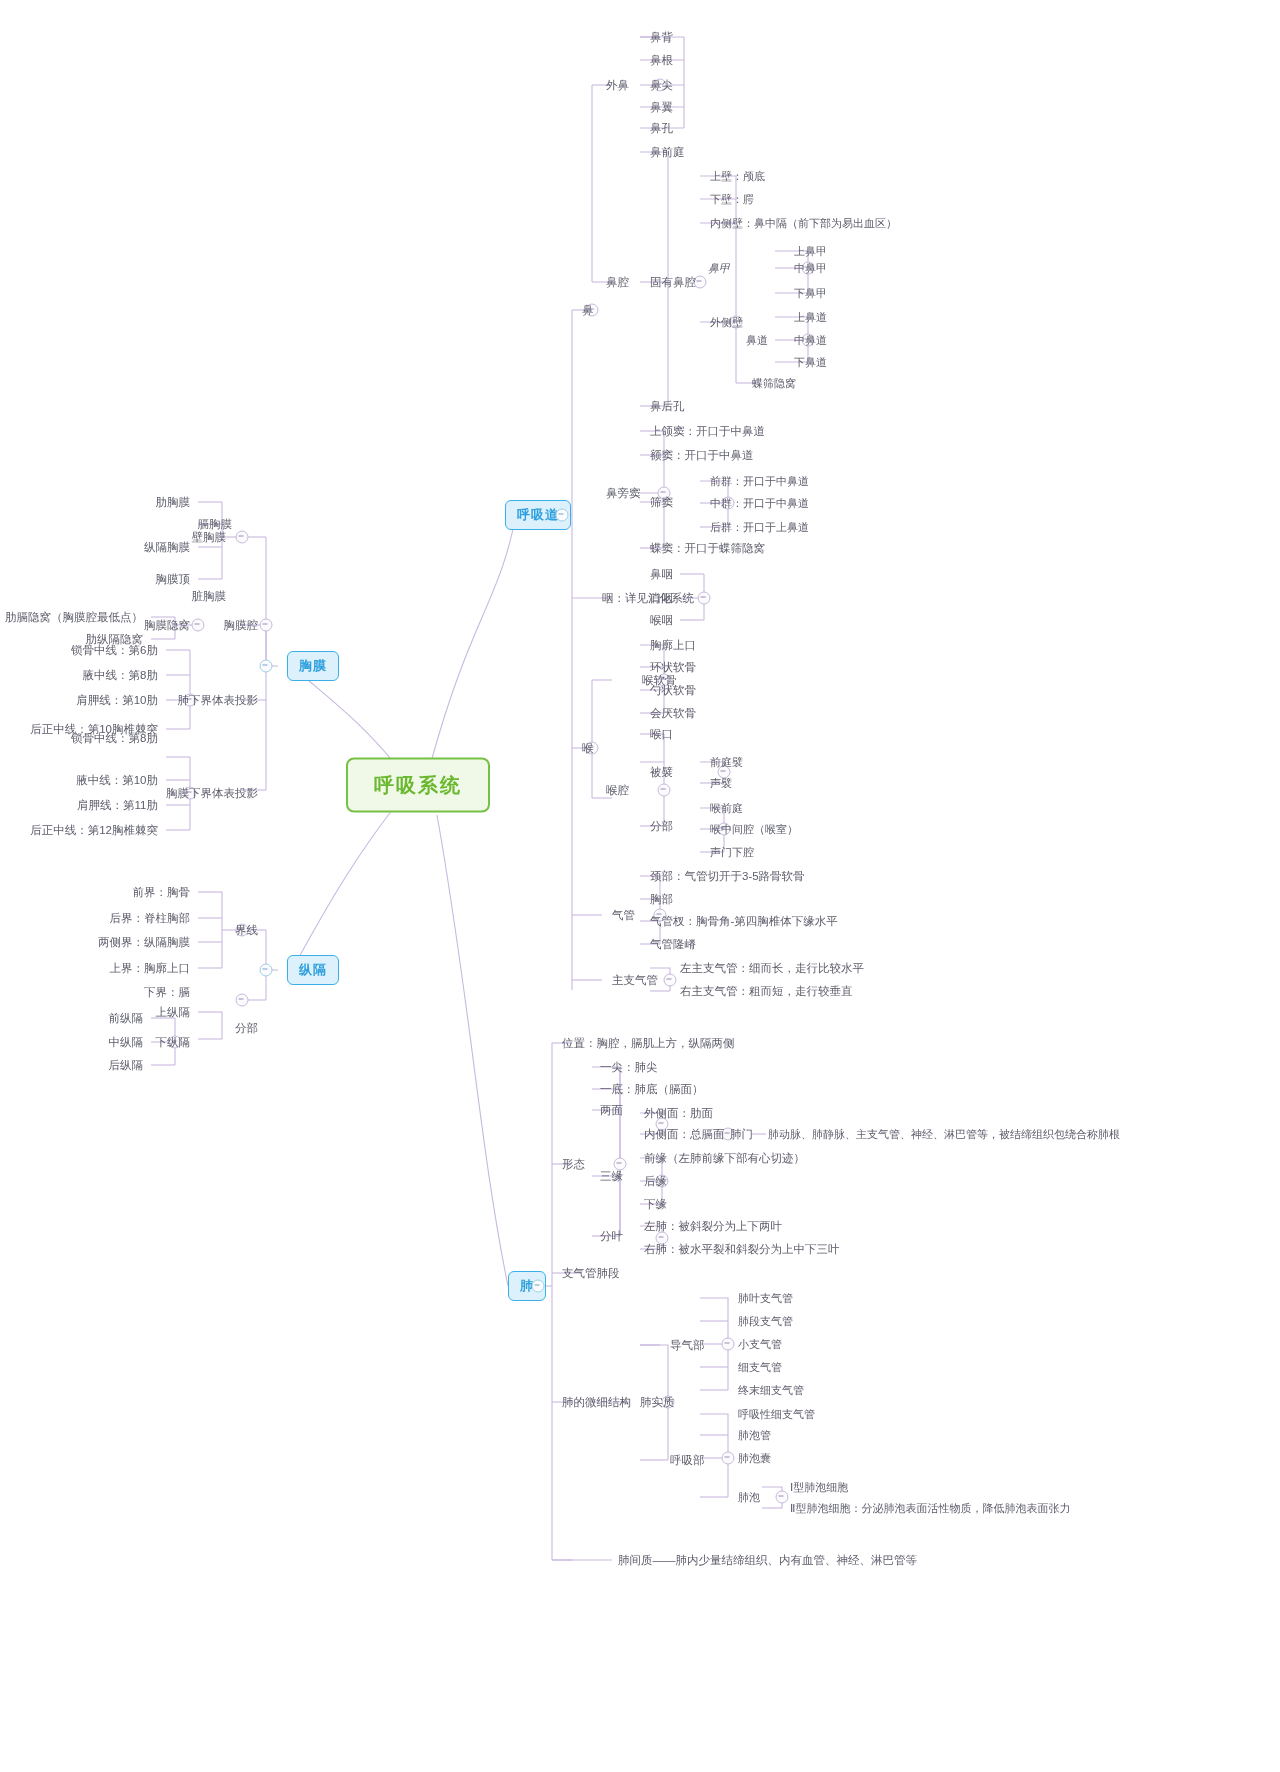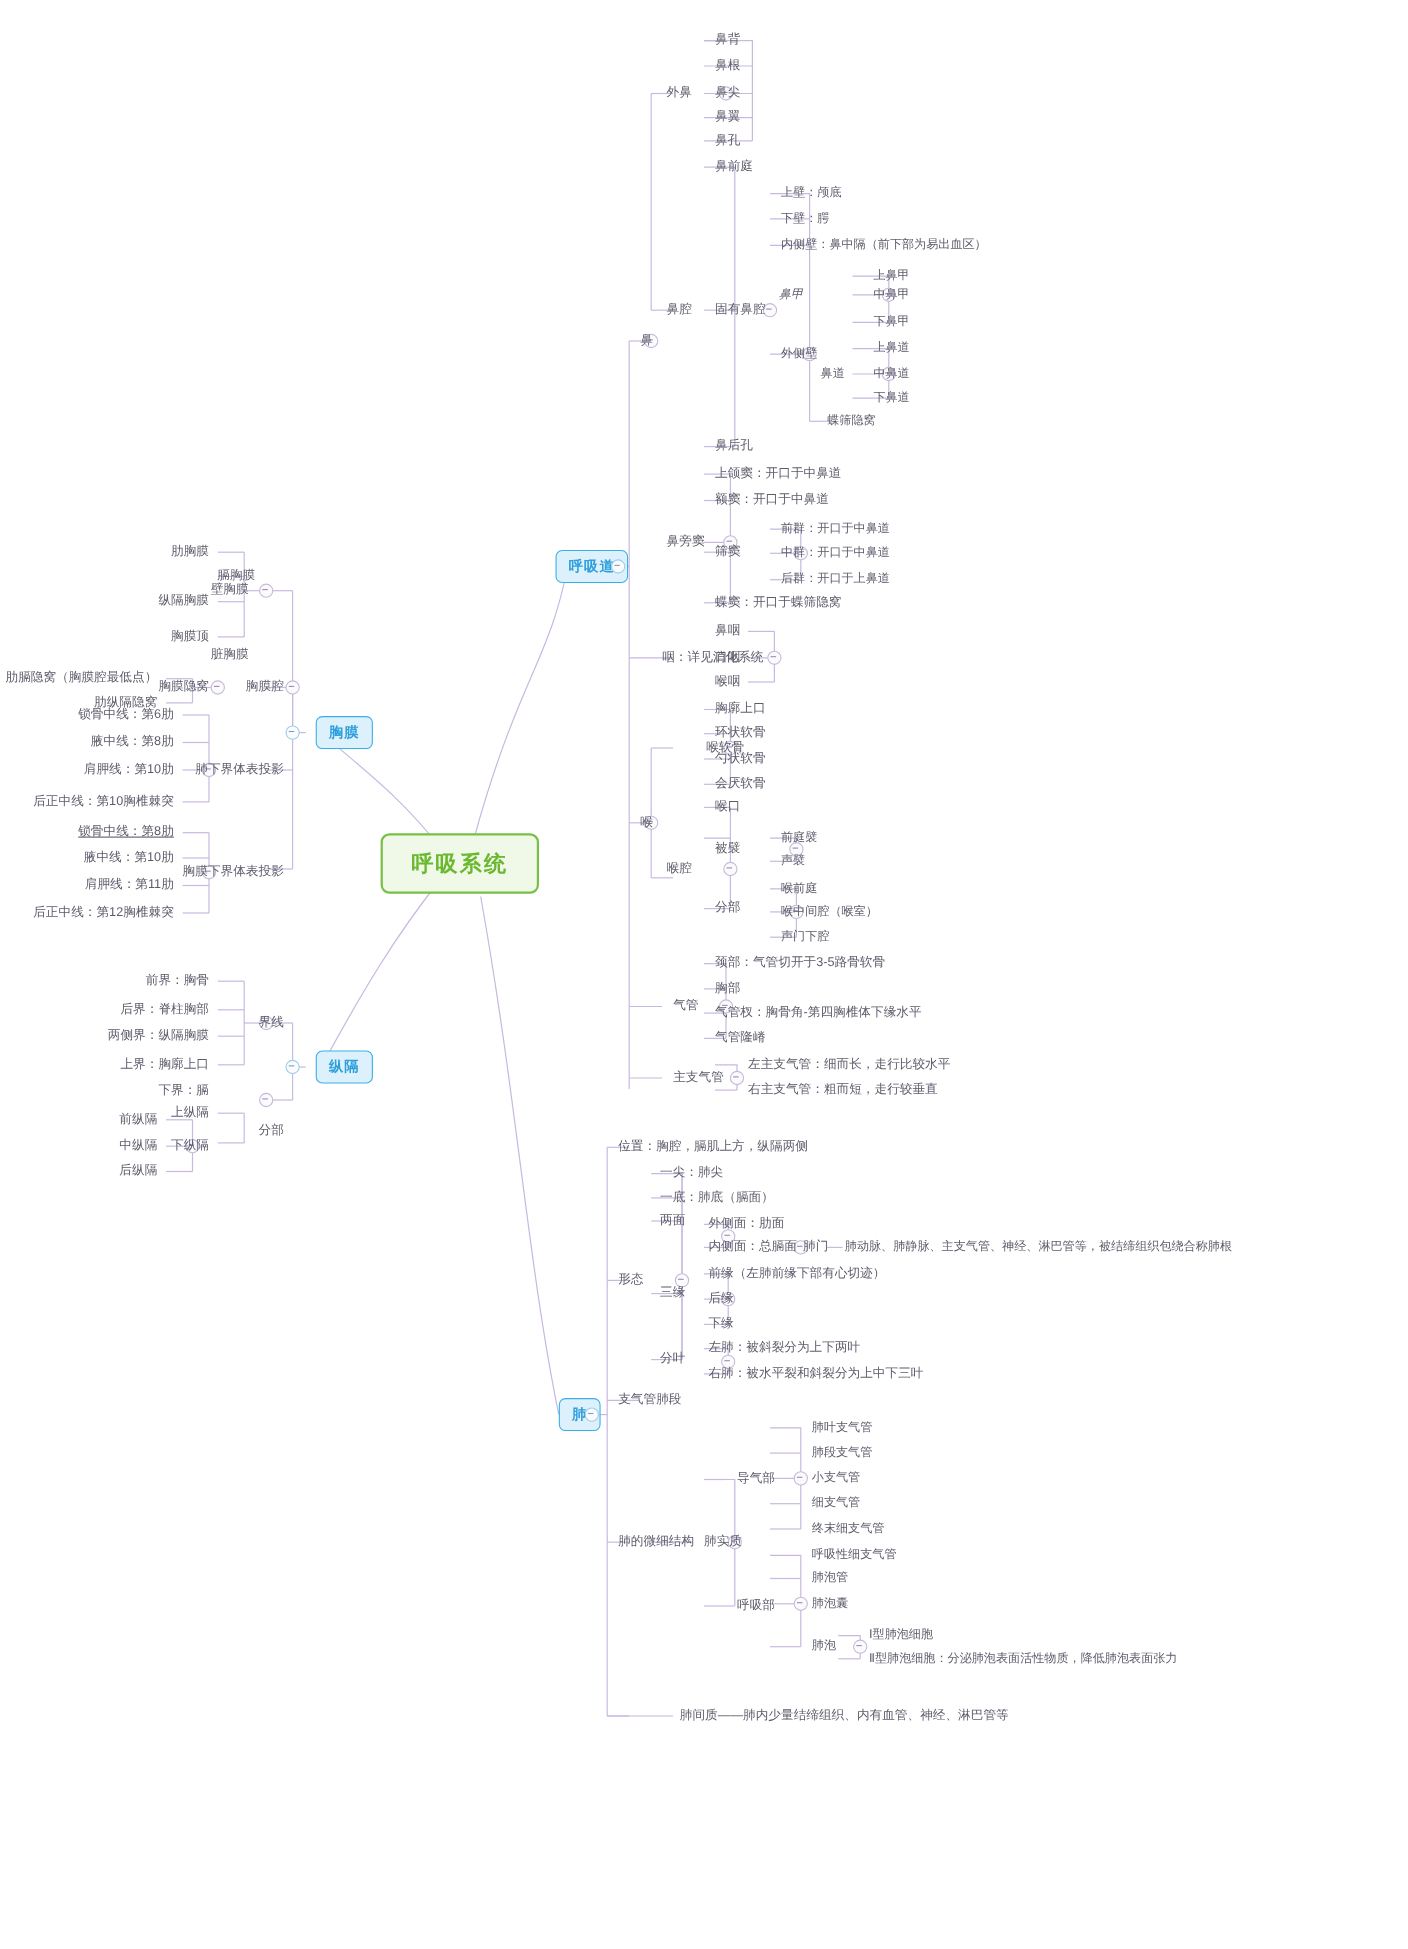--- a/index.html
+++ b/index.html
@@ -400,21 +400,21 @@
   <div class="node lvl4" style="left:147px;top:617px;transform:translate(-100%,-50%);">肋膈隐窝（胸膜腔最低点）</div>
   <div class="node lvl4" style="left:147px;top:639px;transform:translate(-100%,-50%);">肋纵隔隐窝</div>
 
   <div class="node lvl2" style="left:262px;top:700px;transform:translate(-100%,-50%);">肺下界体表投影</div>
   <div class="node lvl3" style="left:162px;top:650px;transform:translate(-100%,-50%);">锁骨中线：第6肋</div>
   <div class="node lvl3" style="left:162px;top:675px;transform:translate(-100%,-50%);text-align:right;">腋中线：第8肋</div>
   <div class="node lvl3" style="left:162px;top:700px;transform:translate(-100%,-50%);">肩胛线：第10肋</div>
   <div class="node lvl3" style="left:162px;top:729px;transform:translate(-100%,-50%);">后正中线：第10胸椎棘突</div>
 
   <div class="node lvl2" style="left:262px;top:793px;transform:translate(-100%,-50%);">胸膜下界体表投影</div>
-  <div class="node lvl3" style="left:162px;top:757px;transform:translate(-100%,-50%);text-decoration:underline;">锁骨中线：第8肋</div>
+  <div class="node lvl3" style="left:162px;top:738px;transform:translate(-100%,-50%);">锁骨中线：第8肋</div>
   <div class="node lvl3" style="left:162px;top:780px;transform:translate(-100%,-50%);">腋中线：第10肋</div>
   <div class="node lvl3" style="left:162px;top:805px;transform:translate(-100%,-50%);">肩胛线：第11肋</div>
   <div class="node lvl3" style="left:162px;top:830px;transform:translate(-100%,-50%);">后正中线：第12胸椎棘突</div>
 
   <div class="node lvl2" style="left:262px;top:930px;transform:translate(-100%,-50%);">界线</div>
   <div class="node lvl3" style="left:194px;top:892px;transform:translate(-100%,-50%);">前界：胸骨</div>
   <div class="node lvl3" style="left:194px;top:918px;transform:translate(-100%,-50%);">后界：脊柱胸部</div>
   <div class="node lvl3" style="left:194px;top:942px;transform:translate(-100%,-50%);">两侧界：纵隔胸膜</div>
   <div class="node lvl3" style="left:194px;top:968px;transform:translate(-100%,-50%);">上界：胸廓上口</div>
   <div class="node lvl3" style="left:194px;top:992px;transform:translate(-100%,-50%);">下界：膈</div>

